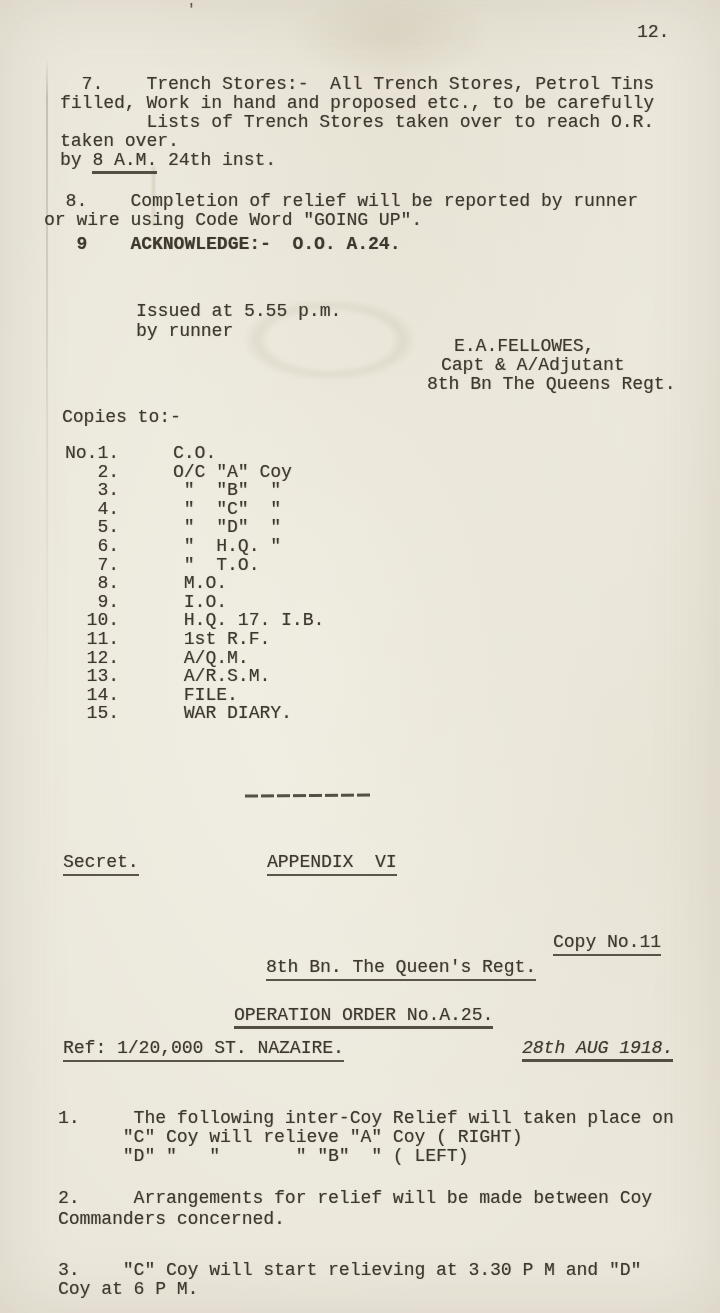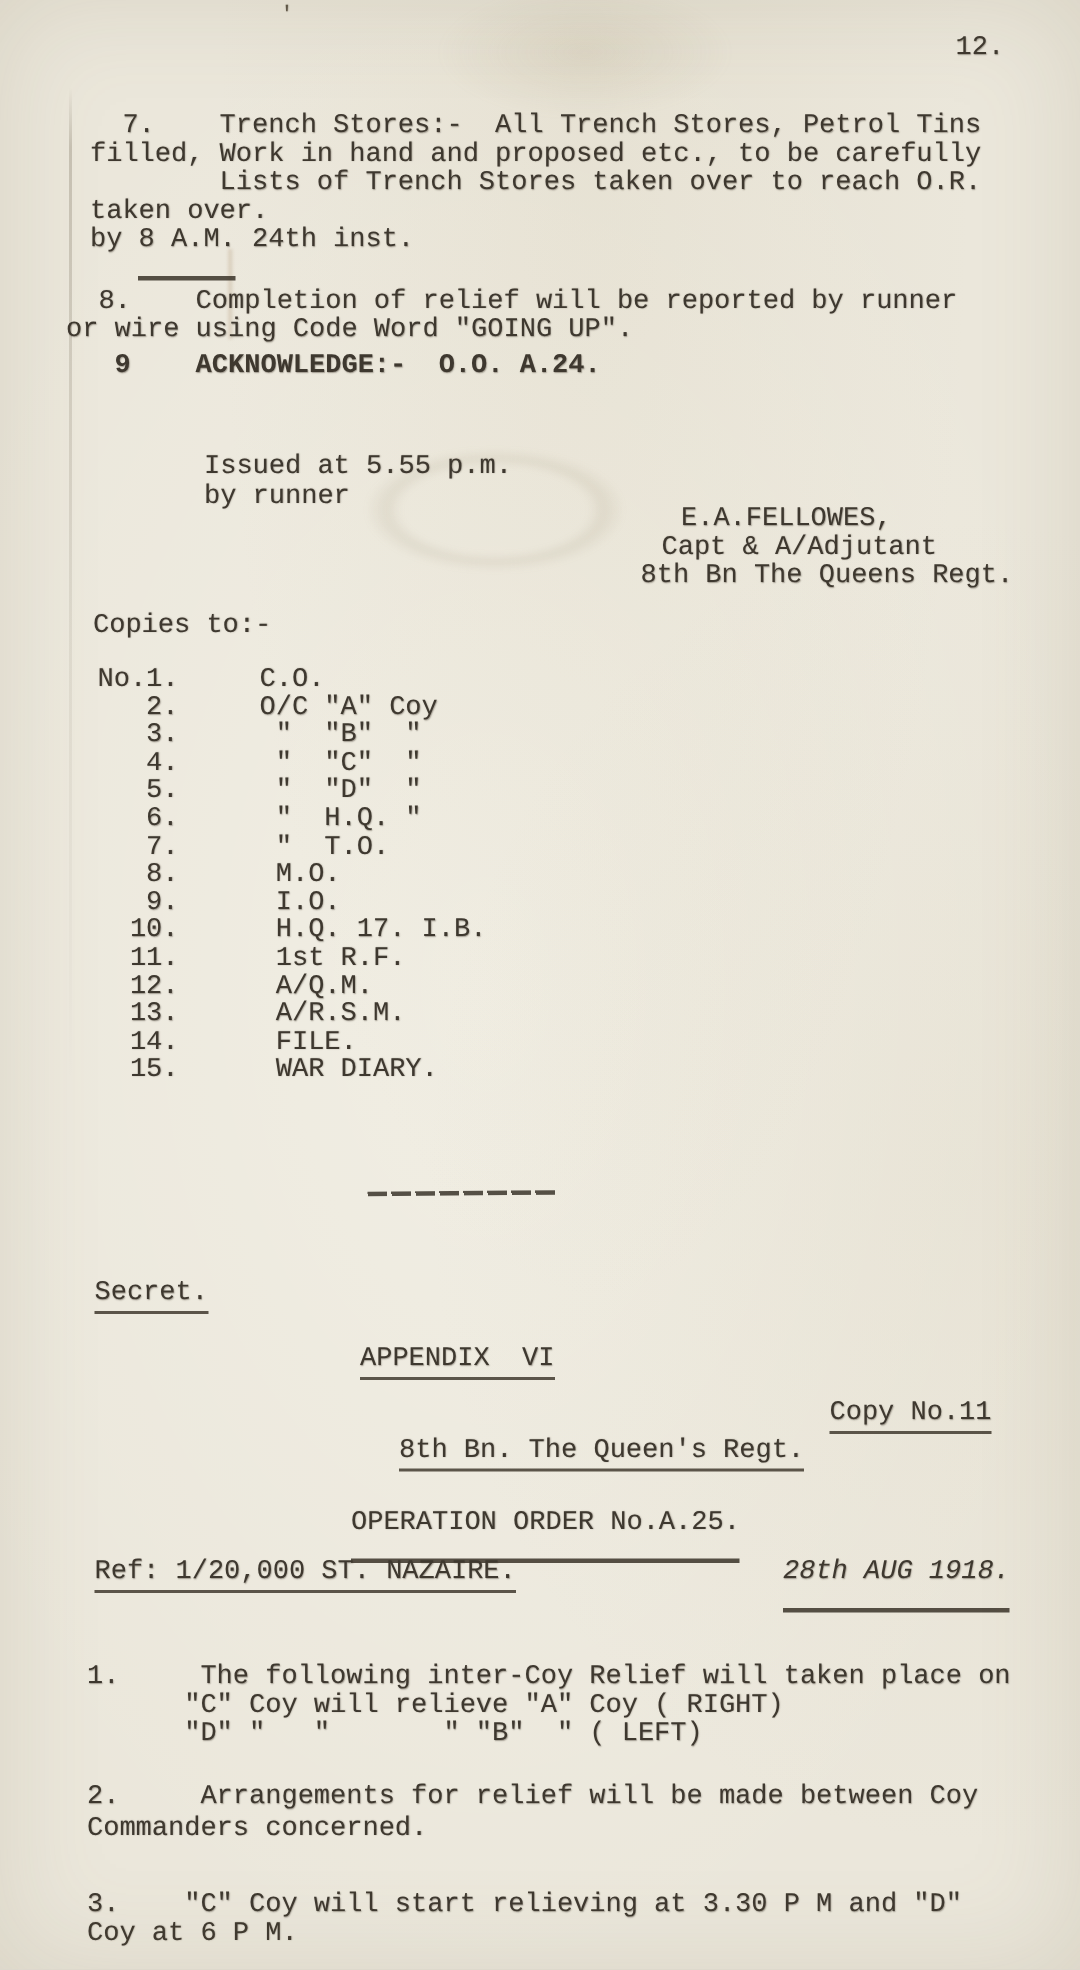--- a/index.html
+++ b/index.html
@@ -21,21 +21,21 @@
   }
   .page::after {
     content: "";
     position: absolute; inset: 0;
     box-shadow: inset 0 0 70px rgba(125,110,80,0.16);
     pointer-events: none;
   }
   .tb { position: absolute; }
   .ln { white-space: pre; }
   .u  { border-bottom: 2px solid rgba(58,51,40,0.82); padding-bottom: 2px; }
-  .u3 { border-bottom: 3px solid rgba(58,51,40,0.85); padding-bottom: 14px; }
+  .u3 { border-bottom: 3px solid rgba(58,51,40,0.85); padding-bottom: 1px; }
   .sep {
     position: absolute; left: 245px; top: 794px; width: 127px; height: 3px;
     background: repeating-linear-gradient(90deg,
       rgba(58,52,42,0.85) 0 13px, rgba(58,52,42,0) 13px 16px);
     transform: rotate(-0.5deg);
   }
   .crease1 {
     position: absolute; left: 46px; top: 58px; width: 2px; height: 665px;
     background: linear-gradient(180deg,
       rgba(100,88,66,0) 0%, rgba(100,88,66,0.26) 6%,
@@ -110,21 +110,21 @@
     <div class="ln">  10.      H.Q. 17. I.B.</div>
     <div class="ln">  11.      1st R.F.</div>
     <div class="ln">  12.      A/Q.M.</div>
     <div class="ln">  13.      A/R.S.M.</div>
     <div class="ln">  14.      FILE.</div>
     <div class="ln">  15.      WAR DIARY.</div>
   </div>
 
   <div class="sep"></div>
 
-  <div class="tb ln" style="left:240px; top:852px;margin-top:44px;"><span class="u">APPENDIX  VI</span></div>
+  <div class="tb ln" style="left:267px; top:852px;"><span class="u">APPENDIX  VI</span></div>
 
   <div class="tb ln" style="left:63px; top:852px;"><span class="u">Secret.</span></div>
   <div class="tb ln" style="left:553px; top:932px;"><span class="u">Copy No.11</span></div>
   <div class="tb ln" style="left:232px; top:957px;margin-left:34px;"><span class="u">8th Bn. The Queen's Regt.</span></div>
   <div class="tb ln" style="left:234px; top:1005px;"><span class="u3">OPERATION ORDER No.A.25.</span></div>
   <div class="tb ln" style="left:63px; top:1038px;"><span class="u">Ref: 1/20,000 ST. NAZAIRE.</span></div>
   <div class="tb ln" style="left:522px; top:1038px;font-style:italic;"><span class="u3">28th AUG 1918.</span></div>
 
   <div class="tb" style="left:58px; top:1109px; line-height:19px;">
     <div class="ln">1.     The following inter-Coy Relief will taken place on</div>

